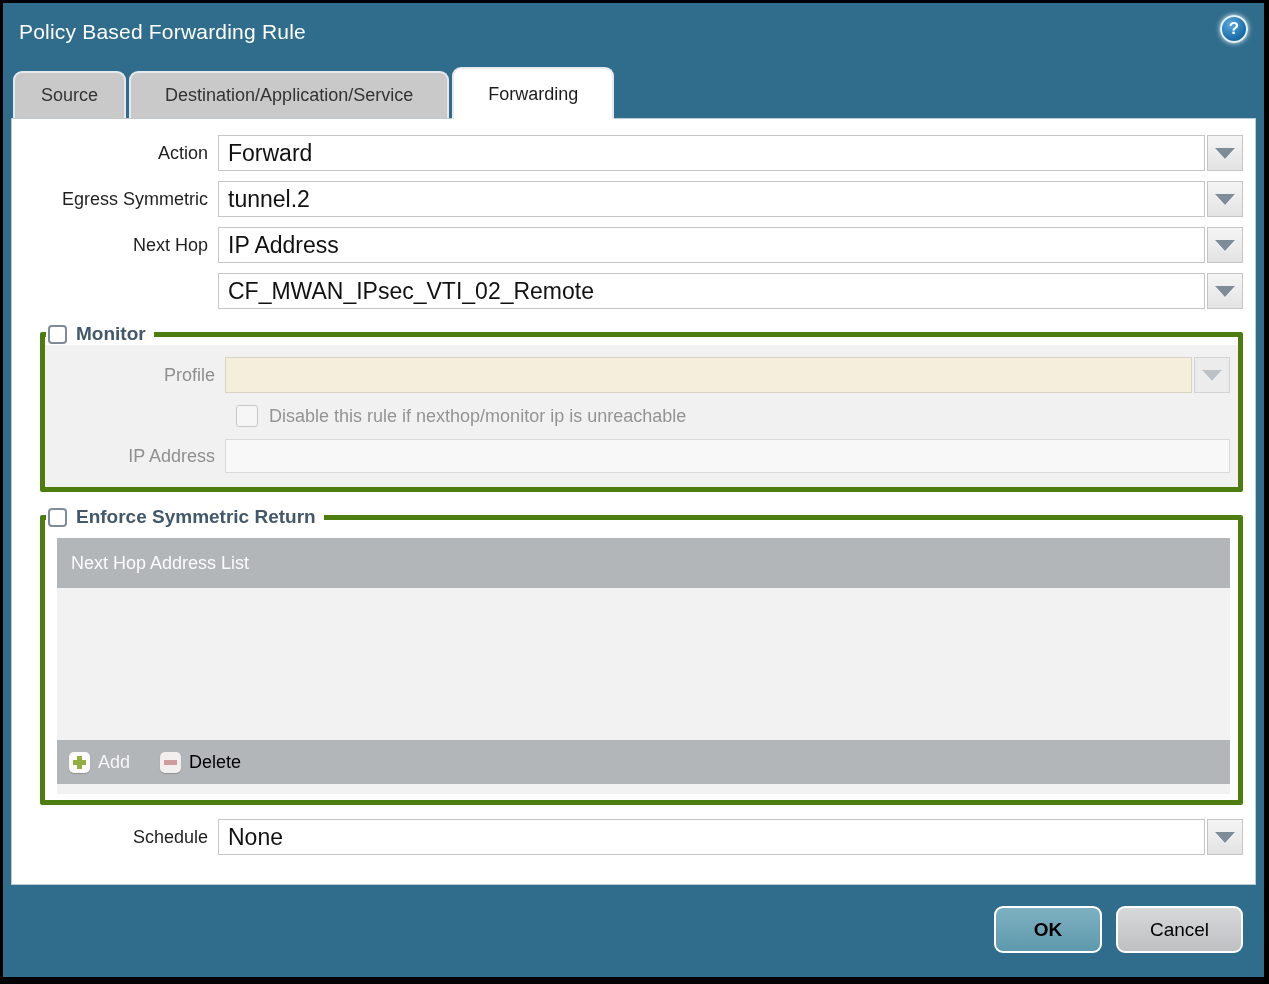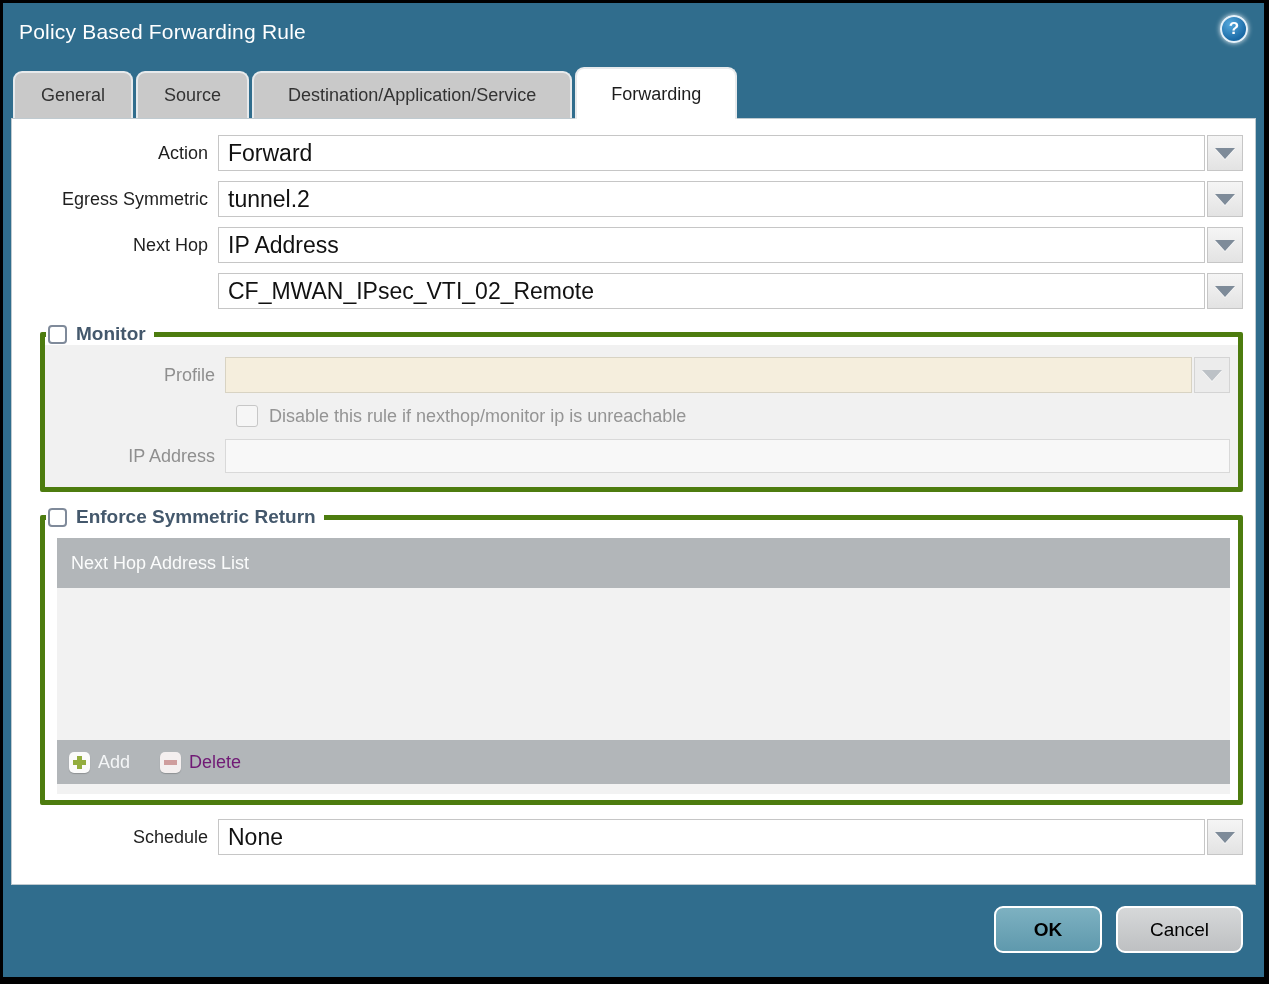--- a/index.html
+++ b/index.html
@@ -131,21 +131,21 @@
   .icon-sq.plus::before,.icon-sq.plus::after{
     content:"";position:absolute;background:#93ad3e;
   }
   .icon-sq.plus::before{left:4px;top:8px;width:13px;height:5px;}
   .icon-sq.plus::after{left:8px;top:4px;width:5px;height:13px;}
   .icon-sq.minus{background:#f4efef;}
   .icon-sq.minus::before{
     content:"";position:absolute;left:4px;top:8px;width:13px;height:5px;background:#cf9d9d;
   }
   .tbl-btn .t{font-size:18px;color:#f4f6f7;}
-  .tbl-btn.disabled .t{color:#701a75;}
+  .tbl-btn.disabled .t{color:#000000;}
   
   .schedule-row{margin-top:14px;}
   
   .btnbar{
     position:absolute;left:0;right:0;bottom:0;height:95px;
     display:flex;justify-content:flex-end;align-items:center;
     padding-right:21px;gap:14px;
   }
   .btn{
     height:47px;border-radius:9px;border:2px solid #ffffff;
@@ -160,21 +160,20 @@
 
 <div class="frame">
   <div class="dialog">
 
     <div class="titlebar">
       <div class="title">Policy Based Forwarding Rule</div>
       <div class="help">?</div>
     </div>
 
     <div class="tabbar">
-      <div class="tab">General</div>
       <div class="tab">Source</div>
       <div class="tab wide">Destination/Application/Service</div>
       <div class="tab active wide">Forwarding</div>
     </div>
 
     <div class="panel">
 
       <div class="row">
         <div class="lbl">Action</div>
         <div class="field">Forward</div>

